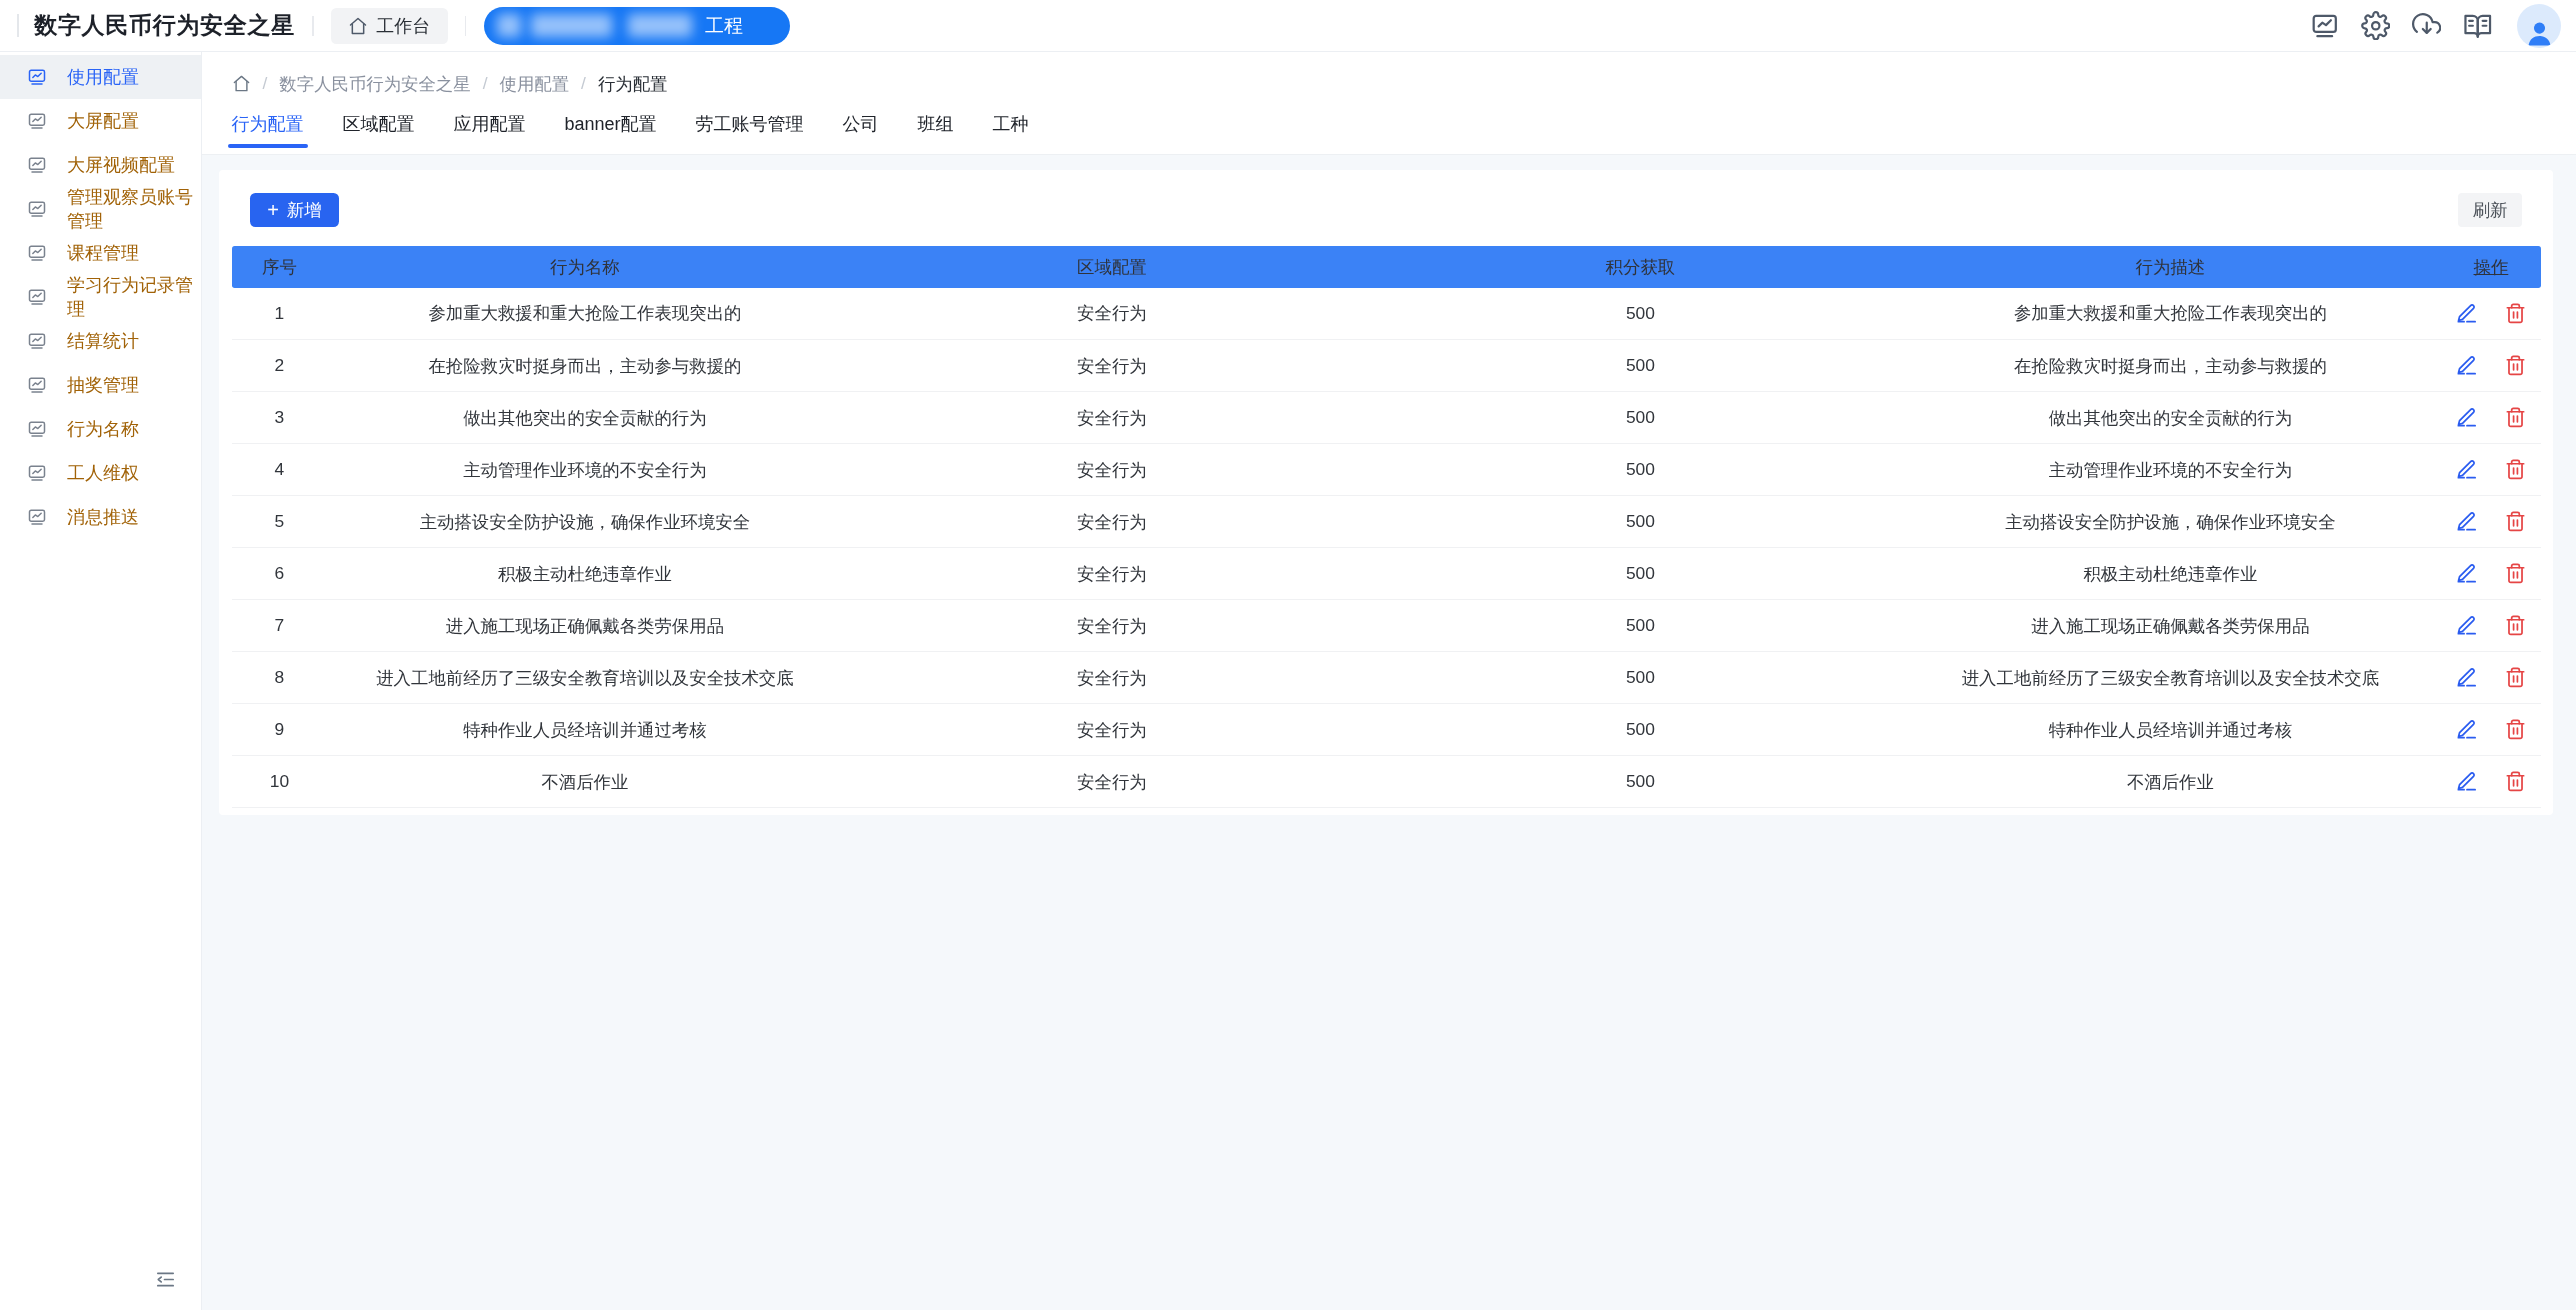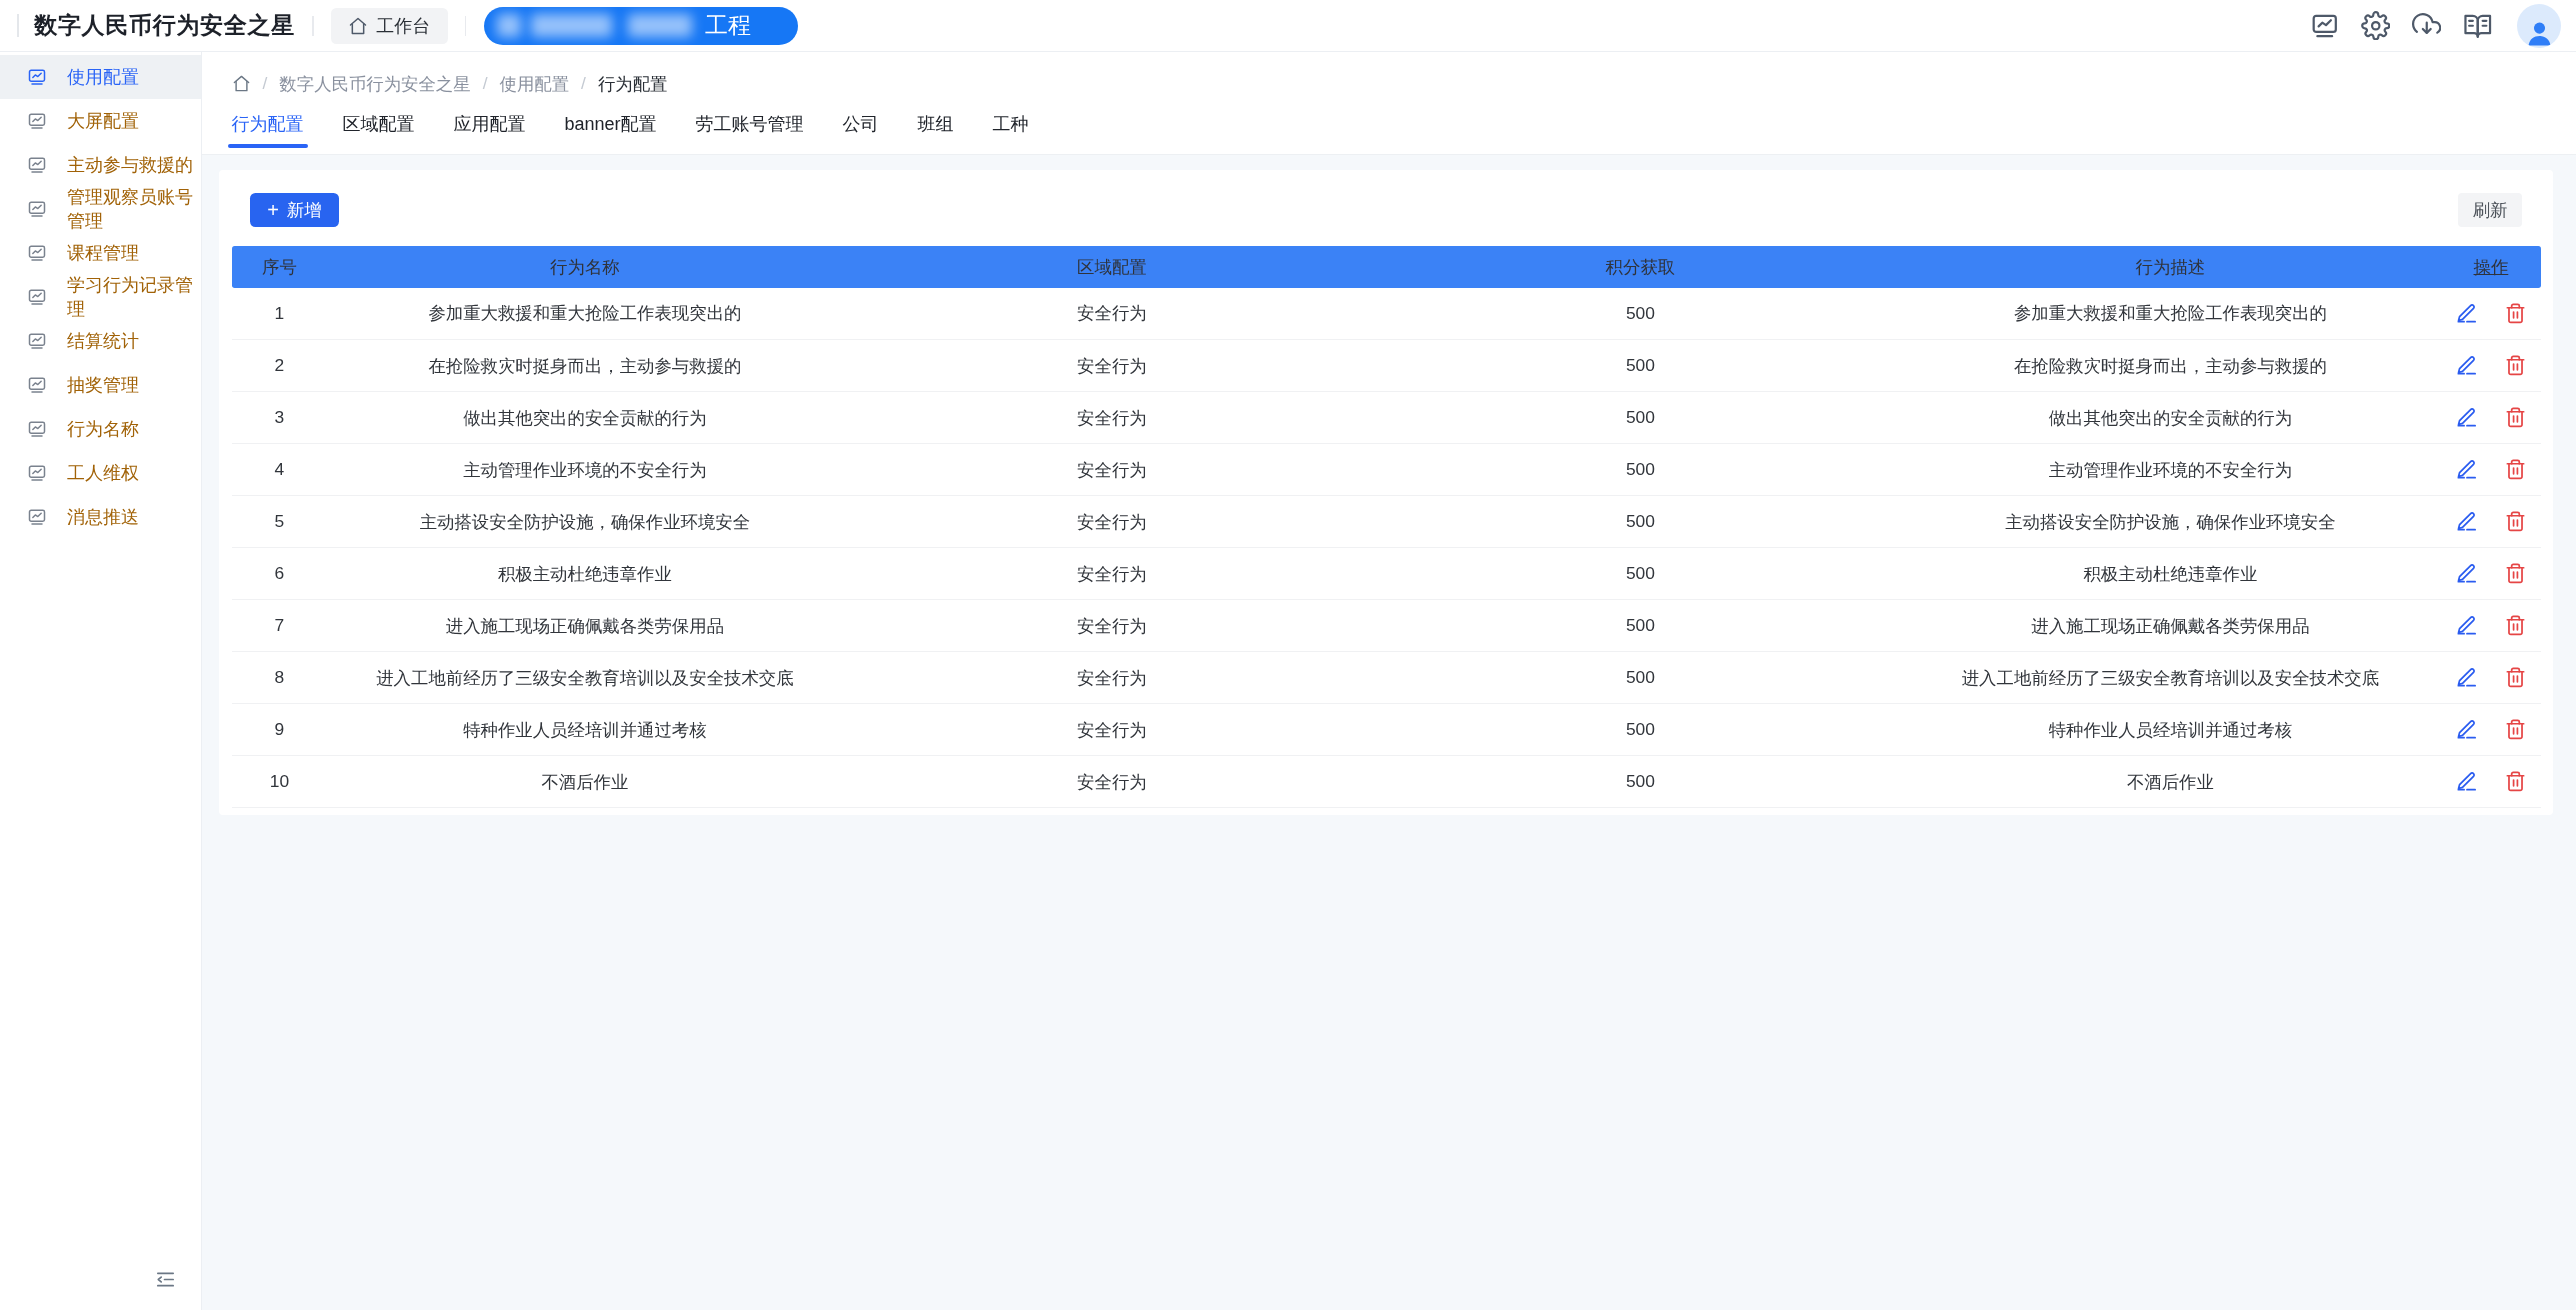--- a/index.html
+++ b/index.html
@@ -10,21 +10,21 @@
   .topbar { position:absolute; left:0; top:0; width:2576px; height:52px; background:#fff;
     border-bottom:0.7px solid #eceff3; display:flex; align-items:center; justify-content:space-between; z-index:5; }
   .topbar-left { display:flex; align-items:center; height:100%; padding-left:17.4px; }
   .title-bar { width:2px; height:23px; background:#e4e7eb; margin-right:14.8px; }
   .app-title { font-size:23px; font-weight:700; color:#1d2129; letter-spacing:0.7px; }
   .v-divider { width:1.3px; height:20px; background:#e8eaee; margin:0 17.4px; }
   .workbench-btn { display:flex; align-items:center; gap:8px; background:#f2f3f5; border:none;
     border-radius:5.4px; height:36px; padding:0 17.4px; font-size:18px; color:#2a2f36; cursor:pointer; }
   .workbench-btn svg { stroke:#4e5969; }
   .project-pill { display:flex; align-items:center; gap:9.4px; background:#1677f5; border:none; border-radius:19.5px;
-    height:38px; padding:0 17.4px 0 13.4px; color:#fff; font-size:23px; cursor:pointer; position:relative; overflow:hidden; }
+    height:38px; padding:0 17.4px 0 13.4px; color:#fff; font-size:19px; cursor:pointer; position:relative; overflow:hidden; }
   .blur-chunk { display:inline-block; height:23px; border-radius:4px; background:rgba(255,255,255,.55); filter:blur(6px); }
   .bc1{ width:24px; } .bc2{ width:81px; } .bc3{ width:64px; margin-left:6.7px; }
   .pill-suffix { margin-left:4px; }
   .topbar-right { display:flex; align-items:center; gap:20px; padding-right:14.8px; }
   .icon-btn { width:31px; height:31px; display:flex; align-items:center; justify-content:center;
     background:none; border:none; cursor:pointer; }
   .icon-btn svg { stroke:#4e5969; }
   .avatar { width:44px; height:44px; border-radius:50%; background:#dceafc; display:flex; align-items:flex-end;
     justify-content:center; overflow:hidden; cursor:pointer; margin-left:4px; }
 
@@ -170,21 +170,21 @@
         <span>大屏配置</span>
       </div>
       <div class="side-item">
         <span style="display:flex">
           <svg width="20" height="20" viewBox="0 0 24 24" fill="none" stroke-width="1.8" stroke-linecap="round" stroke-linejoin="round">
             <rect x="3" y="4" width="18" height="13" rx="2"></rect>
             <polyline points="7 12.5 10 9.5 13 11.5 17 7.5"></polyline>
             <line x1="6" y1="20.5" x2="18" y2="20.5"></line>
           </svg>
         </span>
-        <span>主动参与救援的</span>
+        <span>大屏视频配置</span>
       </div>
       <div class="side-item">
         <span style="display:flex">
           <svg width="20" height="20" viewBox="0 0 24 24" fill="none" stroke-width="1.8" stroke-linecap="round" stroke-linejoin="round">
             <rect x="3" y="4" width="18" height="13" rx="2"></rect>
             <polyline points="7 12.5 10 9.5 13 11.5 17 7.5"></polyline>
             <line x1="6" y1="20.5" x2="18" y2="20.5"></line>
           </svg>
         </span>
         <span>管理观察员账号管理</span>

